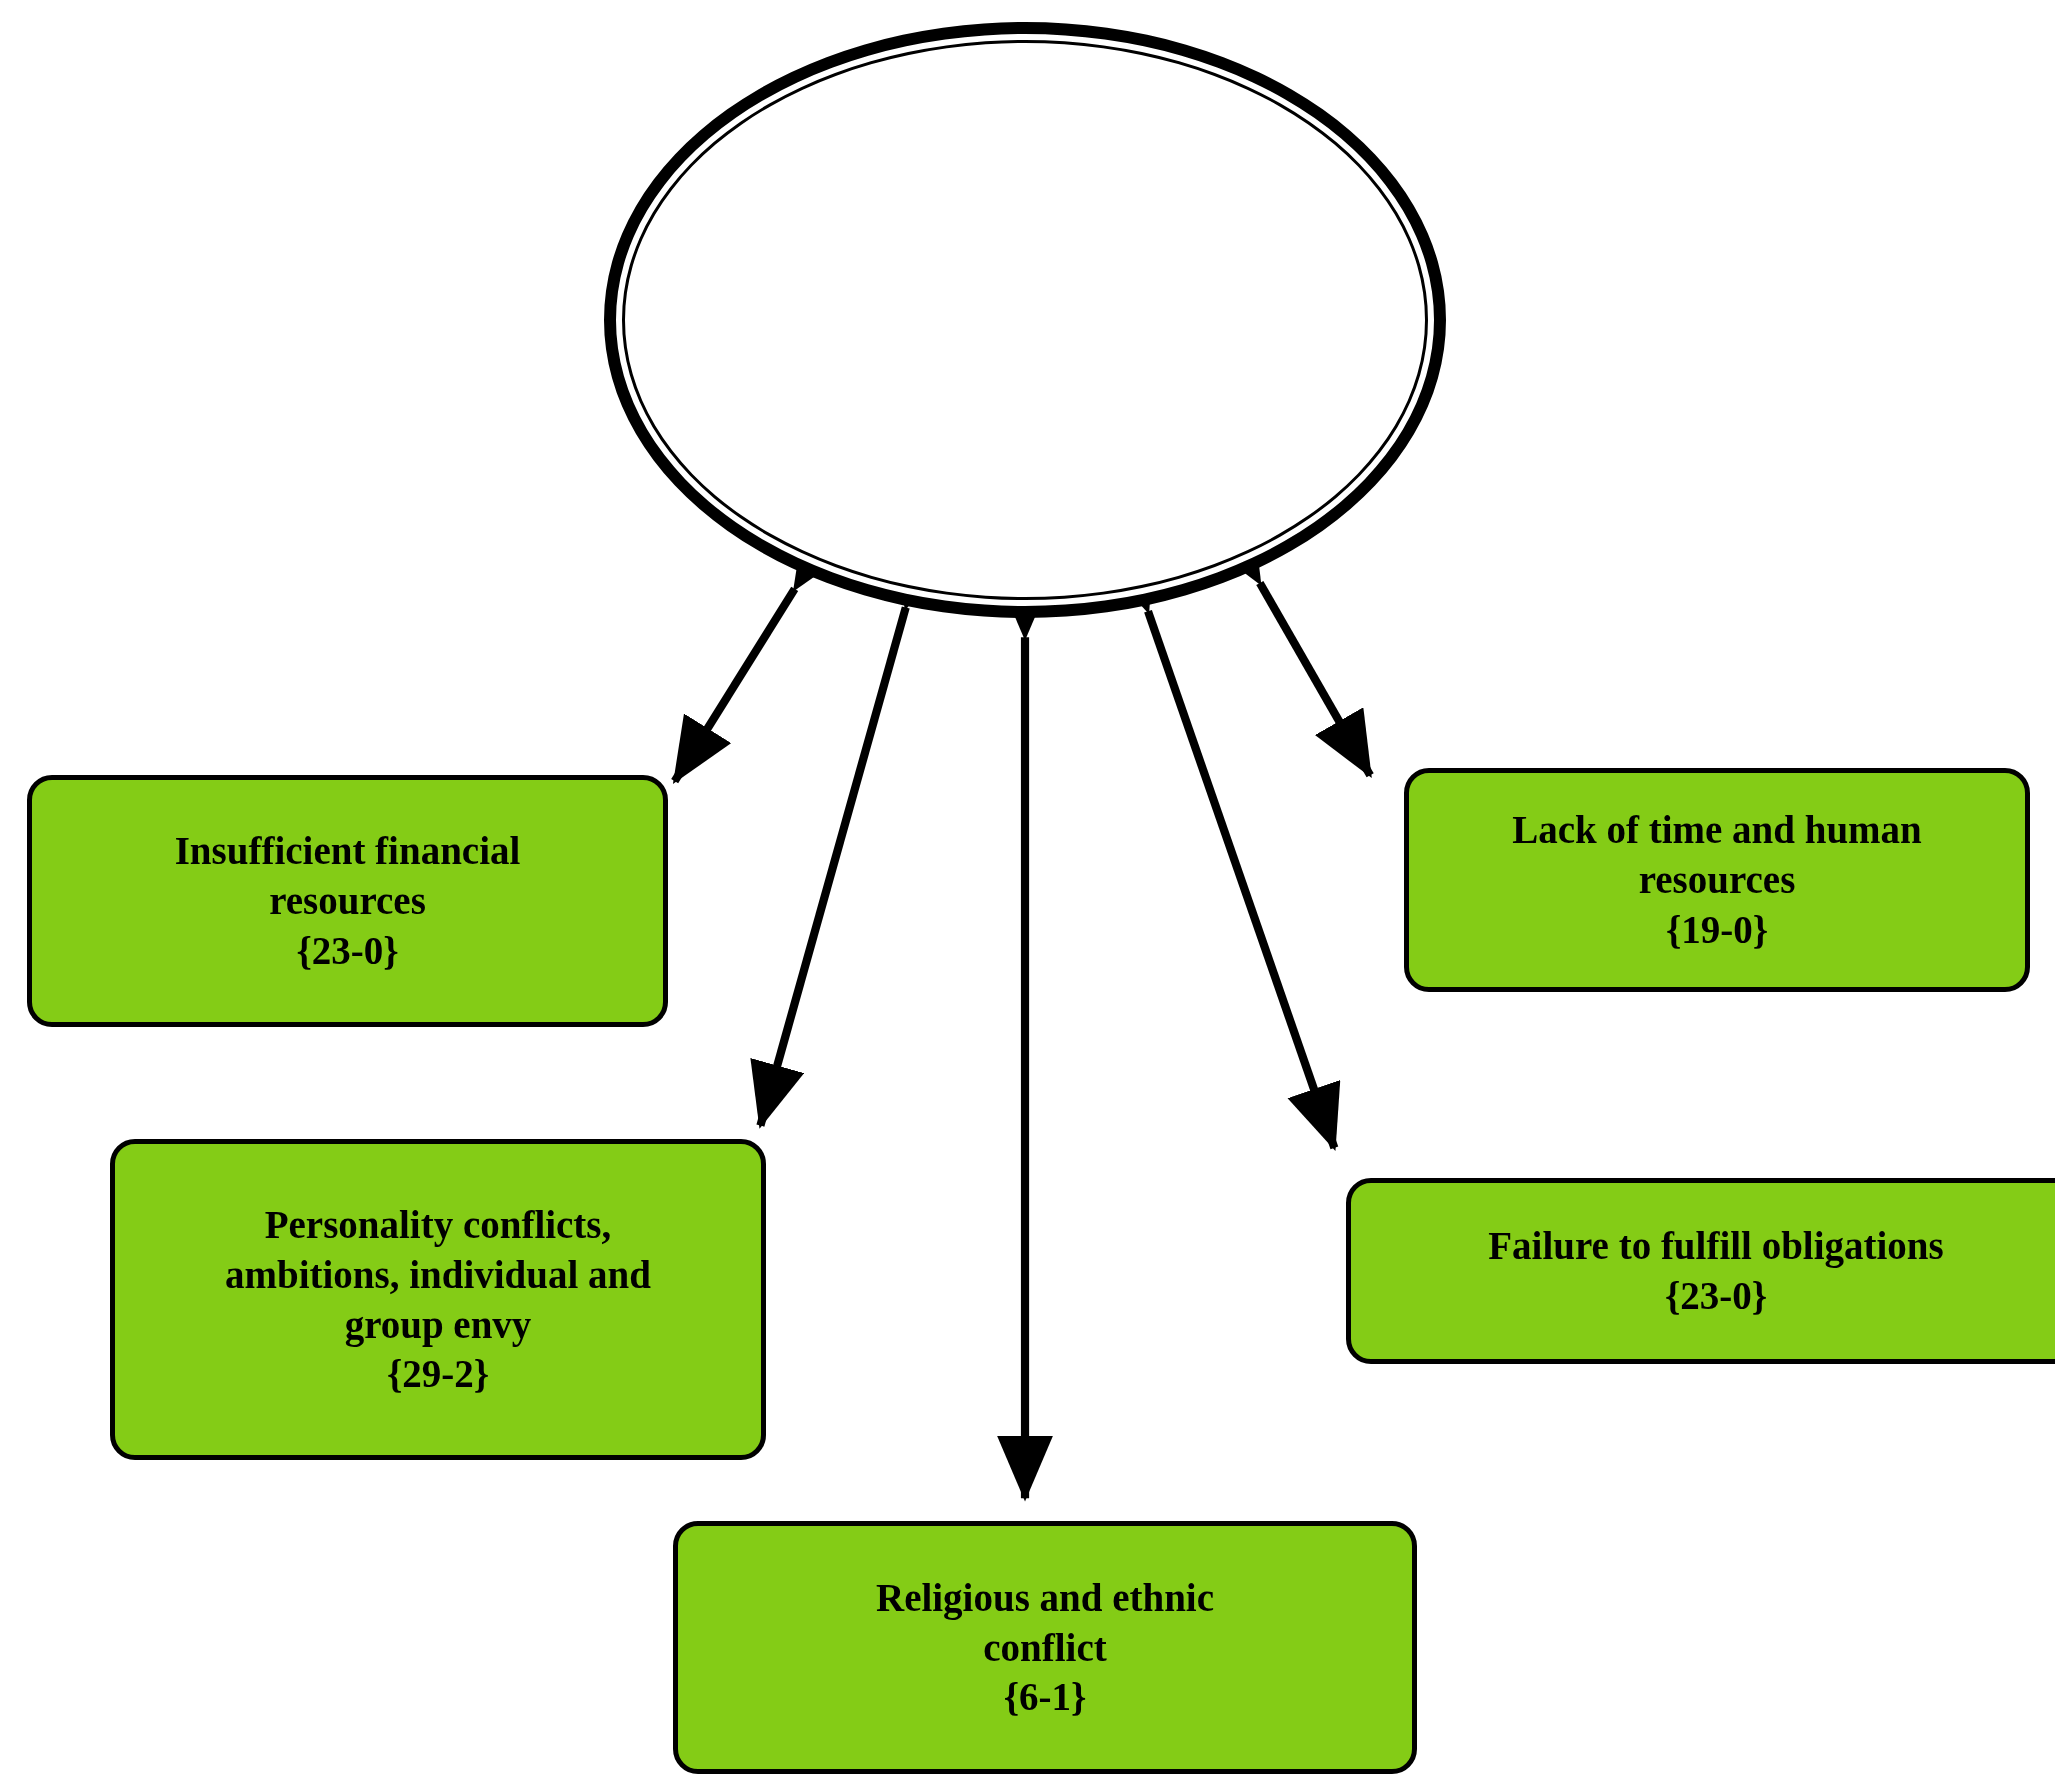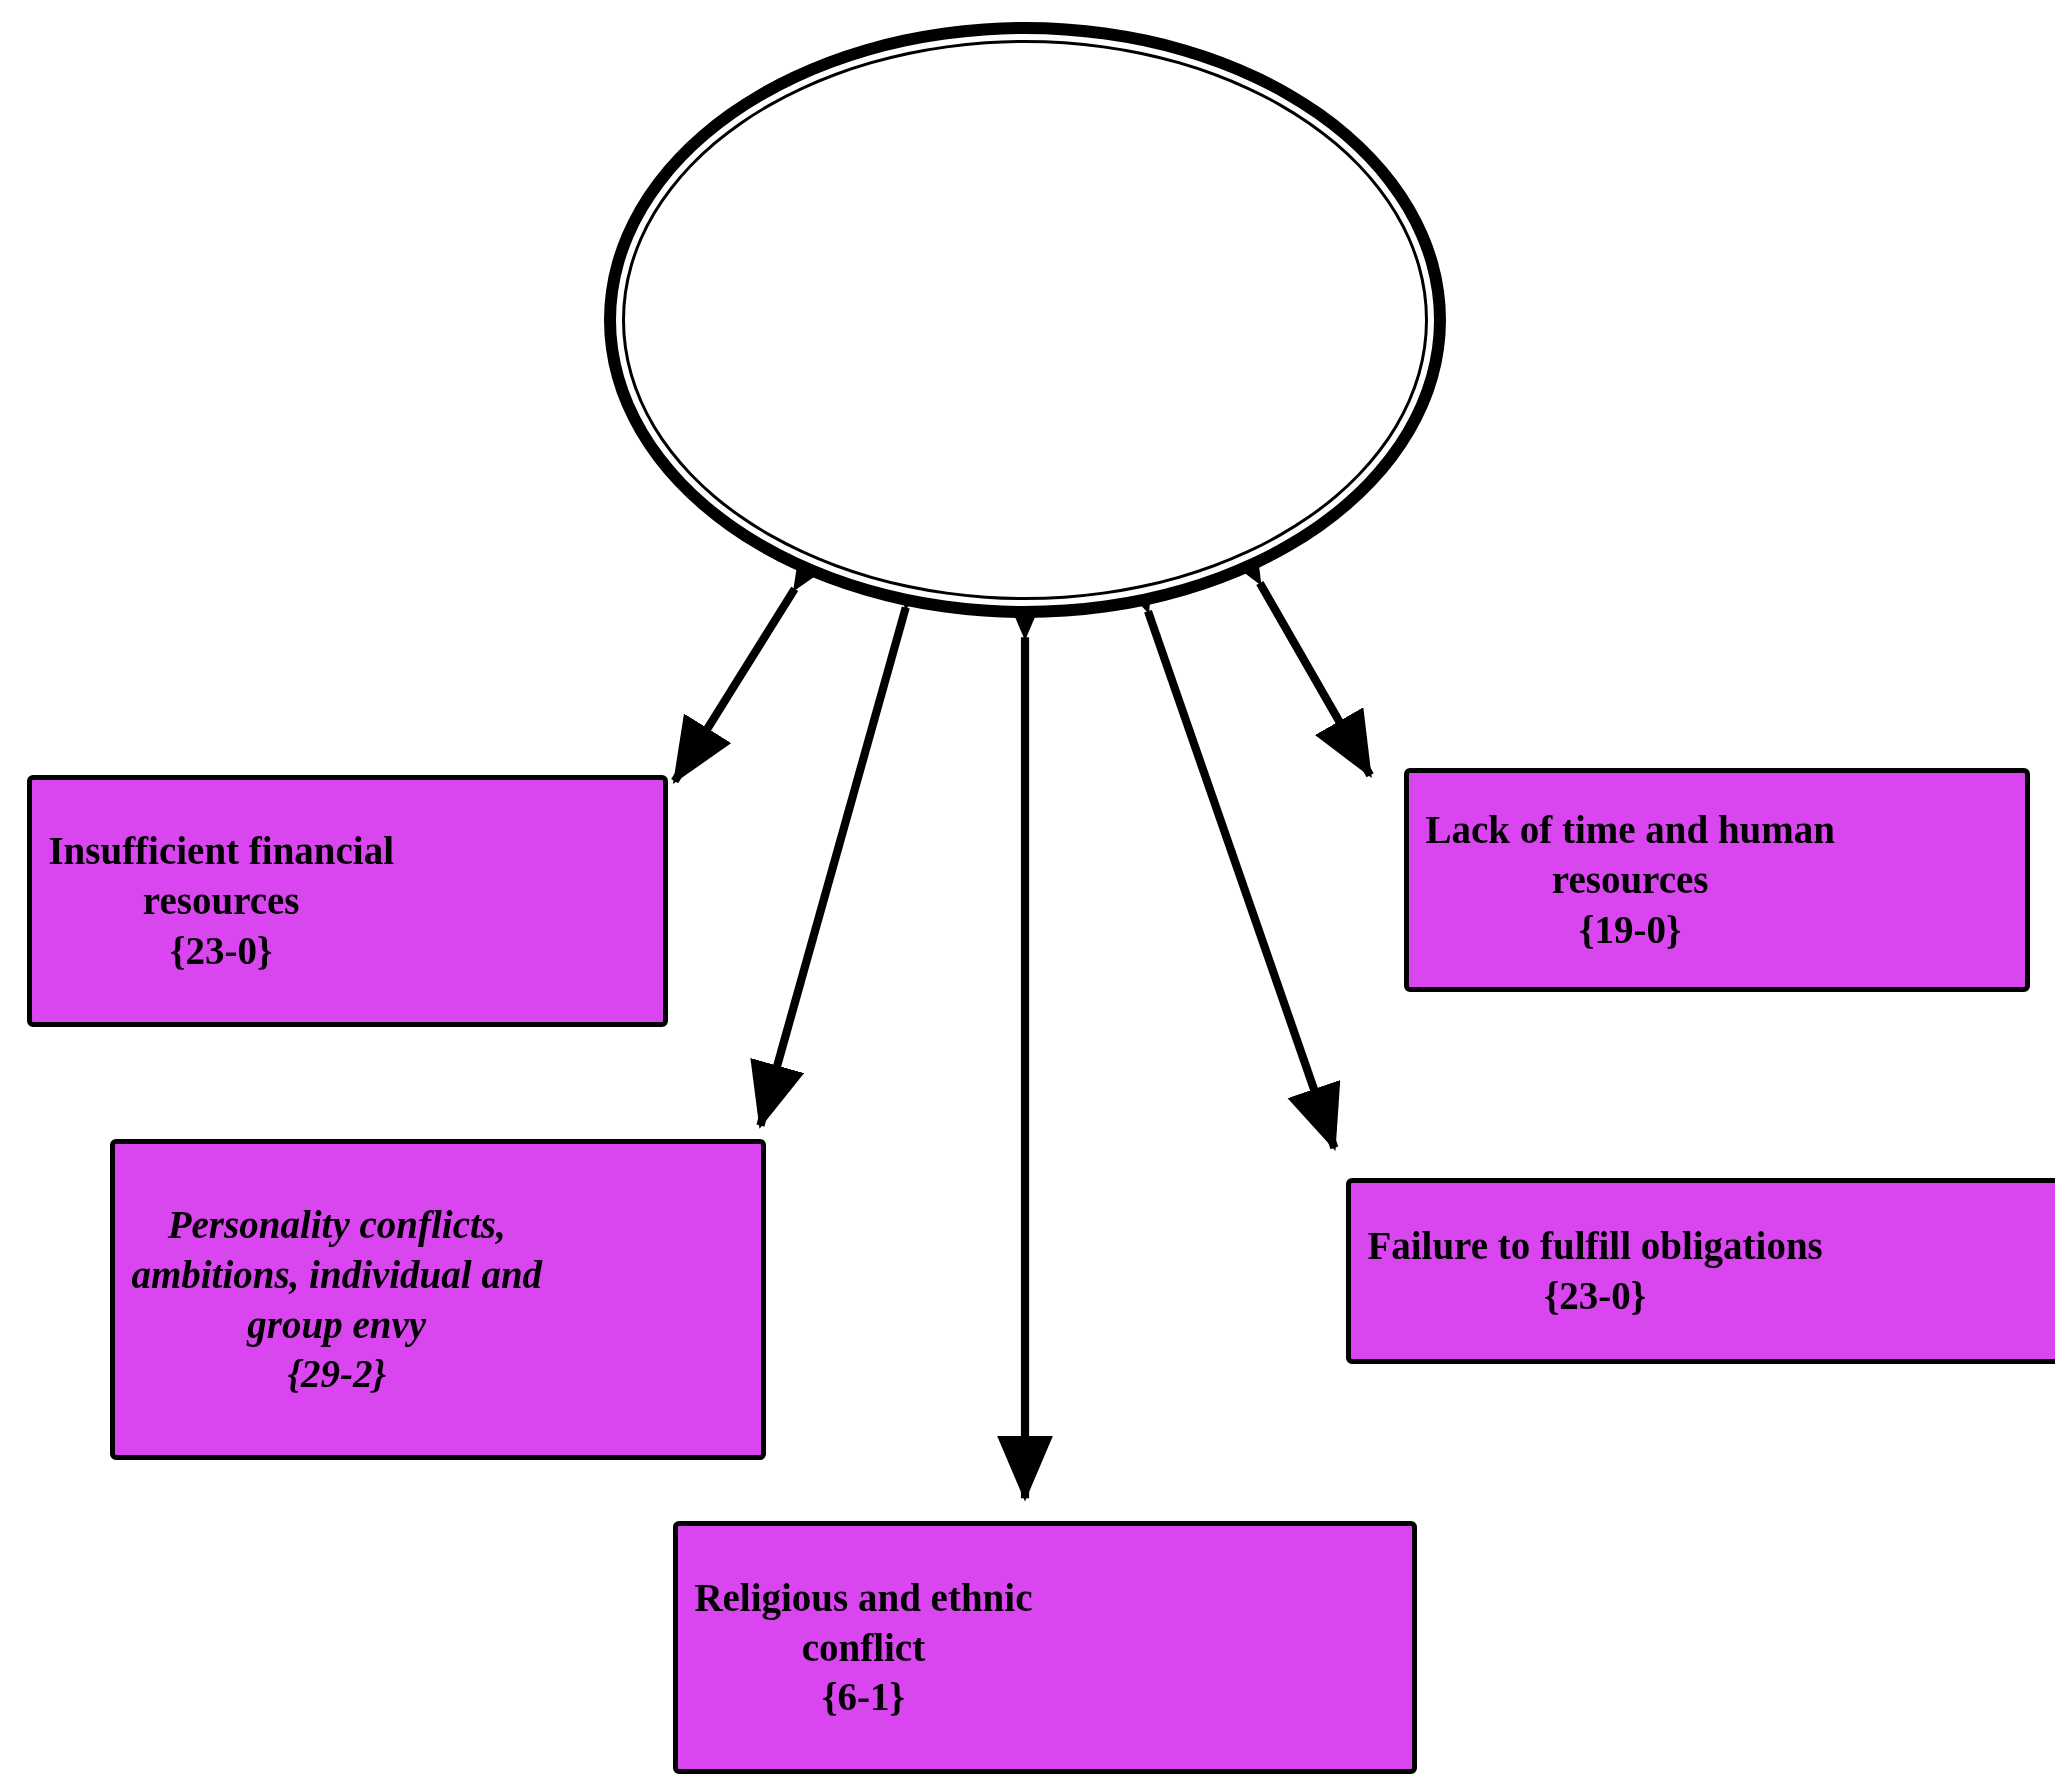--- a/index.html
+++ b/index.html
@@ -59,39 +59,40 @@
     font-weight: bold;
     line-height: 1.28;
     color: #000000;
     white-space: pre-line;
     letter-spacing: 0.2px;
   }
 
   
   .leaf {
     position: absolute;
-    background: #d946ef;
+    background: #84cc16;
     border: 5.2px solid #000000;
-    border-radius: 6px;
+    border-radius: 25px;
     box-sizing: border-box;
     display: flex;
     align-items: center;
+    justify-content: center;
     padding: 7.5px 16.4px;
   }
   .leaf-label {
     text-align: center;
     font-size: 39px;
     font-weight: bold;
     line-height: 1.28;
     color: #000000;
     white-space: pre-line;
   }
 
   .leaf-financial      { left: 27px;   top: 775px; width: 641px;  height: 252px; }
-  .leaf-personality    { left: 110px;  top: 1139px; width: 656px;  height: 321px; font-style: italic; }
+  .leaf-personality    { left: 110px;  top: 1139px; width: 656px;  height: 321px; }
   .leaf-religious      { left: 673px;  top: 1521px; width: 744px;  height: 253px; }
   .leaf-obligations    { left: 1346px; top: 1178px; width: 740px;  height: 186px; }
   .leaf-time           { left: 1404px; top: 768px; width: 626px;  height: 224px; }
 </style>
 </head>
 <body>
 
 <div id="canvas">
 
   <svg class="arrow-layer" viewBox="0 0 2758 2400">

